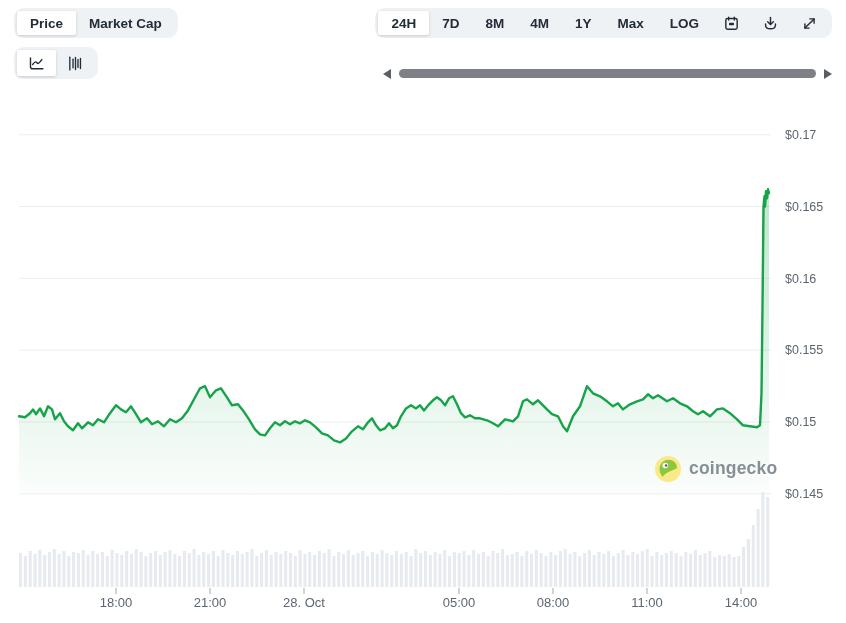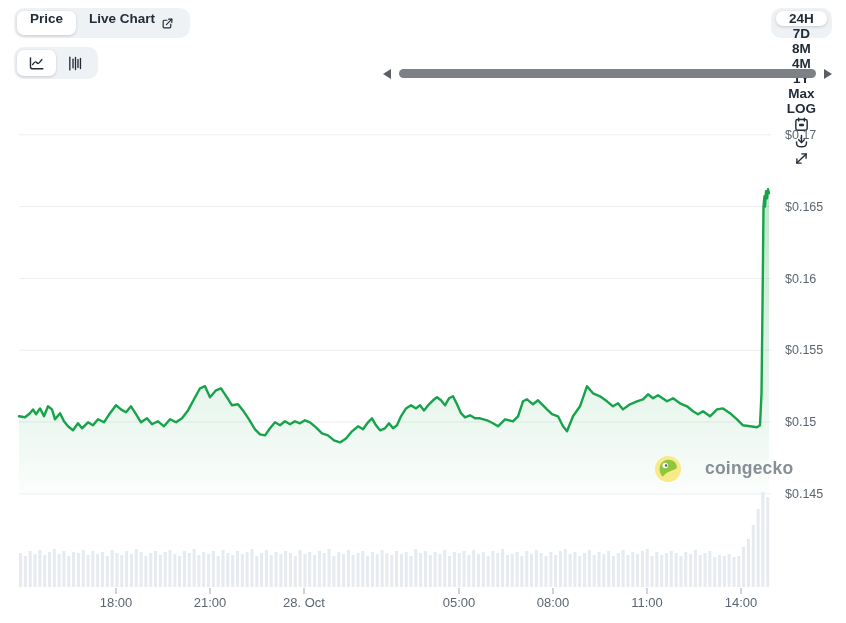--- a/index.html
+++ b/index.html
@@ -6,69 +6,62 @@
   html,body { width:846px; height:623px; }
   body {
     position:relative; background:#ffffff; overflow:hidden;
     font-family:"Liberation Sans", sans-serif; color:#222c38;
   }
   .seg-group {
     position:absolute; display:flex; align-items:center;
     background:#eff2f5; border-radius:10px; padding:3px; height:30px;
   }
   .seg-btn {
-    display:flex; gap:6px; height:24px; padding:0 13px;
-    border:none; background:transparent; border-radius:7px; cursor:pointer;
+    display:flex; align-items:center; gap:6px; height:24px; padding:0 13px;
+    border:none; background:transparent; border-radius:2px; cursor:pointer;
     font-family:"Liberation Sans", sans-serif;
     font-size:13.5px; font-weight:700; color:#222c38; white-space:nowrap;
   }
   .seg-btn.active { background:#ffffff; box-shadow:0 1px 3px rgba(16,24,40,.18); }
   .seg-btn.iconbtn { padding:0 11px; }
   #tabs-left  { left:14px; top:8px; }
   #type-toggle{ left:14px; top:47px; height:32px; }
   #type-toggle .seg-btn { height:26px; padding:0 10px; }
-  #toolbar-right { right:14px; top:8px;flex-direction:column; }
+  #toolbar-right { right:14px; top:8px; }
   .icon { display:inline-flex; align-items:center; justify-content:center; color:#222c38; }
   
   #scrollbar {
     position:absolute; left:383px; right:14px; top:66px; height:15px;
     display:flex; align-items:center; gap:6px;
   }
   .scroll-arrow { width:0; height:0; border-style:solid; cursor:pointer; }
   .scroll-arrow.left  { border-width:5.5px 8px 5.5px 0; border-color:transparent #595f66 transparent transparent; }
   .scroll-arrow.right { border-width:5.5px 0 5.5px 8px; border-color:transparent transparent transparent #595f66; }
   .scroll-track { flex:1; height:9px; position:relative; cursor:pointer; }
   .scroll-thumb { position:absolute; left:2px; right:2px; top:0; height:9px; border-radius:5px; background:#7d8084; cursor:grab; }
   
   #chart-svg { position:absolute; left:0; top:0; }
   
   #watermark {
     position:absolute; left:655px; top:455px; height:27px;
-    display:flex; align-items:center; gap:24px;
+    display:flex; align-items:center; gap:8px;
   }
   #watermark .wordmark {
     font-size:17.5px; font-weight:700; color:#878e96; letter-spacing:.2px;
   }
 </style>
 </head>
 <body>
 
 <div class="seg-group" id="tabs-left">
   <button class="seg-btn active">
     <span>Price</span>
   </button>
   <button class="seg-btn">
-    <span>Live Chart</span>
-    <span class="icon">
-      <svg width="13" height="13" viewBox="0 0 24 24" fill="none" stroke="currentColor" stroke-width="2.2" stroke-linecap="round" stroke-linejoin="round">
-        <path d="M18 13v5a2 2 0 0 1-2 2H6a2 2 0 0 1-2-2V8a2 2 0 0 1 2-2h5"></path>
-        <path d="M14 4h6v6"></path>
-          <path d="M20 4 10 14"></path>
-      </svg>
-    </span>
+    <span>Market Cap</span>
   </button>
 </div>
 
 <div class="seg-group" id="type-toggle">
   <button class="seg-btn active iconbtn">
     <span class="icon">
       <svg width="19" height="17" viewBox="0 0 24 24" fill="none" stroke="currentColor" stroke-width="2" stroke-linecap="round" stroke-linejoin="round">
         <path d="M3.5 4v12.5a3 3 0 0 0 3 3H21"></path>
         <path d="M6.5 13.5c2-2.8 3-4.3 4.6-3.7 1.6.6 1.6 2.2 3.2 2.2 1.7 0 3.6-3.6 5.2-5.5"></path>
       </svg>

